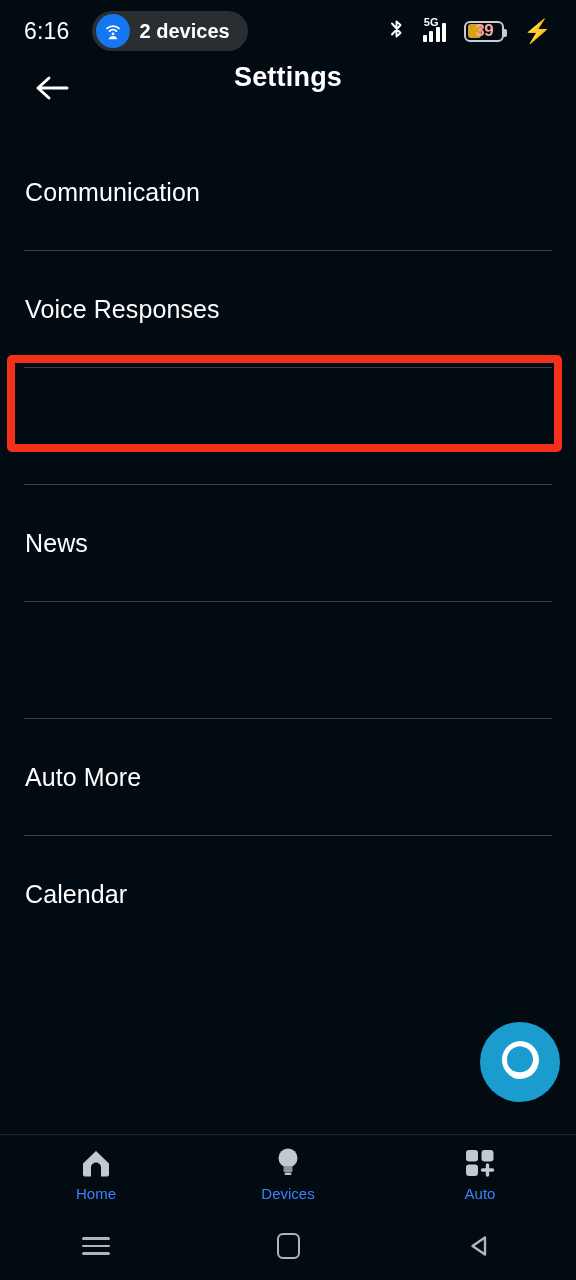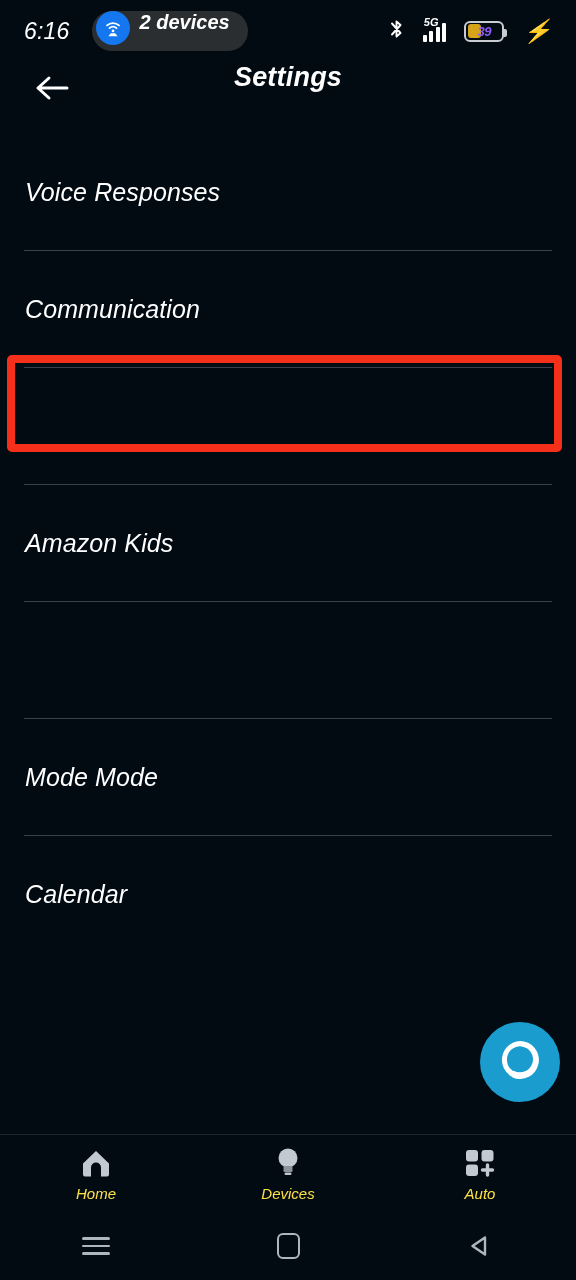--- a/index.html
+++ b/index.html
@@ -2,30 +2,30 @@
 <html><head>
 <meta charset="utf-8">
 <style>
   * { margin:0; padding:0; box-sizing:border-box; }
   html, body {
     width:576px; height:1280px;
     background:#020a12;
     font-family:"Liberation Sans", sans-serif;
     overflow:hidden;
   }
-  .phone { position:relative; width:576px; height:1280px; background:#020a12;font-style:italic; }
+  .phone { position:relative; width:576px; height:1280px; background:#020a12; }
 
   
   .statusbar {
     position:absolute; top:0; left:0; width:576px; height:62px;
     display:flex; align-items:center; padding:0 24px;
   }
   .clock { color:#ffffff; font-size:23px; font-weight:400; letter-spacing:.2px; }
   .hotspot-pill {
-    display:flex; align-items:flex-start; gap:10px;
+    display:flex; align-items:center; gap:10px;
     background:#2b2e31; border-radius:24px;
     height:40px; padding:0 18px 0 4px; margin-left:22px;
   }
   .hotspot-circle {
     width:34px; height:34px; border-radius:50%; background:#1477f0;
     display:flex; align-items:center; justify-content:center; flex:0 0 auto;
   }
   .hotspot-label { color:#ffffff; font-size:20px; font-weight:700; white-space:nowrap; }
   .status-right {
     margin-left:auto; display:flex; align-items:center; gap:18px;
@@ -49,21 +49,21 @@
   .battery::after {
     content:""; position:absolute; right:-5px; top:6px;
     width:3px; height:8px; background:#c9cdd2; border-radius:0 2px 2px 0;
   }
   .battery-fill {
     position:absolute; left:1.5px; top:1.5px; bottom:1.5px;
     background:#d6a419; border-radius:3px;
   }
   .battery-text {
     position:relative; width:100%; text-align:center;
-    font-size:13px; font-weight:700; color:#8b5cf6; letter-spacing:-.3px;
+    font-size:17px; font-weight:700; color:#fca5a5; letter-spacing:-.3px;
   }
   .bolt { color:#6d5cf5; font-size:23px; line-height:1; margin-left:1px; }
 
   
   .header {
     position:absolute; top:62px; left:0; width:576px; height:72px;
     display:flex; 
   }
   .back-btn {
     position:absolute; left:26px; width:52px; height:52px;
@@ -106,21 +106,21 @@
   .tabbar {
     position:absolute; left:0; bottom:68px; width:576px; height:78px;
     background:#020a12; border-top:1px solid #1b2531;
     display:flex; align-items:center; z-index:7;
   }
   .tab {
     flex:1; display:flex; flex-direction:column;
     align-items:center; justify-content:center; gap:5px;
   }
   .tab-icon { height:34px; display:flex; align-items:center; justify-content:center; }
-  .tab-label { color:#fde047; font-size:15px; font-weight:400; }
+  .tab-label { color:#3b82f6; font-size:15px; font-weight:400; }
 
   
   .navbar {
     position:absolute; left:0; bottom:0; width:576px; height:68px;
     display:flex; align-items:center;
   }
   .nav-btn { flex:1; display:flex; align-items:center; justify-content:center; }
   .nav-hamburger { display:flex; flex-direction:column; gap:5px; }
   .nav-hamburger i { display:block; width:28px; height:2.5px; background:#aeb6c0; border-radius:2px; }
   .nav-square {
@@ -177,39 +177,39 @@
     <span class="back-btn">
       <svg width="36" height="30" viewBox="0 0 36 30" fill="none">
         <path d="M33 15H4M4 15l11-10M4 15l11 10" stroke="#fff" stroke-width="3" stroke-linecap="round" stroke-linejoin="round"></path>
       </svg>
     </span>
     <span class="header-title">Settings</span>
   </div>
 
   <div class="list">
     <div class="list-row">
+      <span class="list-label">Communication</span>
+      <span class="divider"></span>
+    </div>
+    <div class="list-row">
       <span class="list-label">Voice Responses</span>
       <span class="divider"></span>
     </div>
     <div class="list-row">
-      <span class="list-label">Communication</span>
-      <span class="divider"></span>
-    </div>
-    <div class="list-row">
-      <span class="divider"></span>
-    </div>
-    <div class="list-row">
-      <span class="list-label">Amazon Kids</span>
-      <span class="divider"></span>
-    </div>
-    <div class="list-row">
-      <span class="divider"></span>
-    </div>
-    <div class="list-row">
-      <span class="list-label">Mode Mode</span>
+      <span class="divider"></span>
+    </div>
+    <div class="list-row">
+      <span class="list-label">News</span>
+      <span class="divider"></span>
+    </div>
+    <div class="list-row">
+      <span class="divider"></span>
+    </div>
+    <div class="list-row">
+      <span class="list-label">Auto More</span>
       <span class="divider"></span>
     </div>
     <div class="list-row">
       <span class="list-label">Calendar</span>
     </div>
   </div>
 
   <div class="highlight-box"></div>
 
   <div class="alexa-fab">

